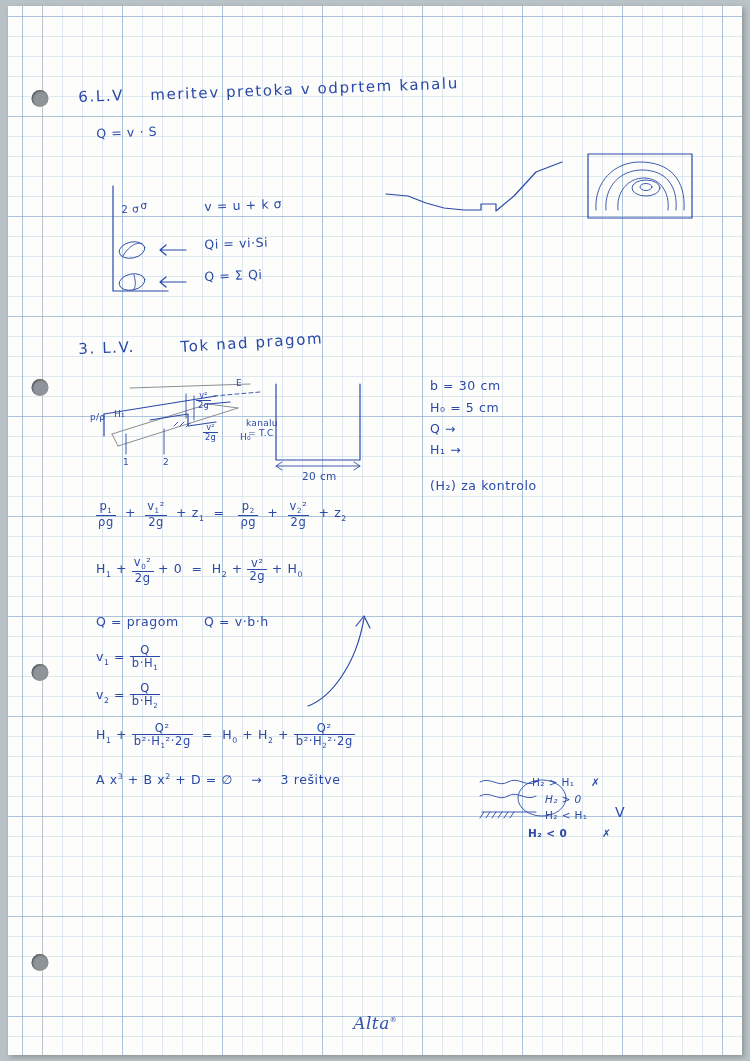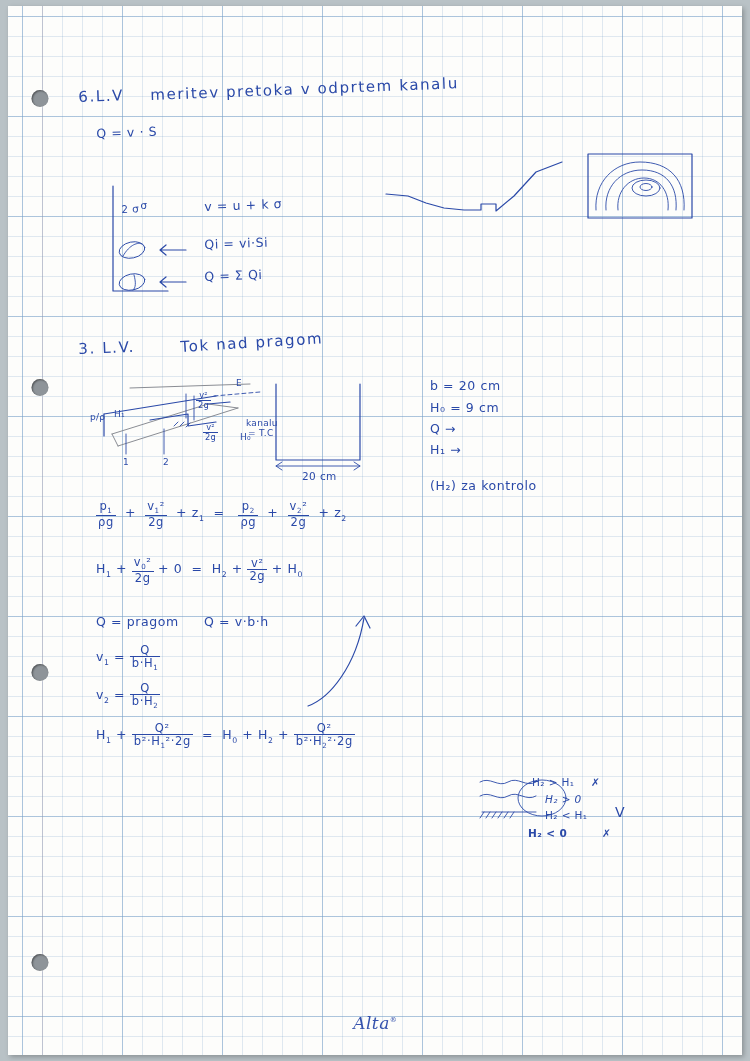--- a/index.html
+++ b/index.html
@@ -165,22 +165,22 @@
   <div class="hw t-xs" style="left:228px; top:372px;">E</div>
   <div class="hw t-xs" style="left:82px; top:406px;">p/ρ</div>
   <div class="hw t-xs" style="left:106px; top:403px;">H₁</div>
   <div class="hw t-xs" style="left:198px; top:426px;margin-left:34px;">H₀</div>
   <div class="hw t-xs" style="left:238px; top:412px;">kanalu</div>
   <div class="hw t-xs" style="left:240px; top:422px;">= T.C</div>
   <div class="hw t-xs" style="left:115px; top:451px;">1</div>
   <div class="hw t-xs" style="left:155px; top:451px;">2</div>
   <div class="hw t-sm" style="left:294px; top:464px;">20 cm</div>
 
-  <div class="hw t-md" style="left:422px; top:372px;">b = 20 cm</div>
-  <div class="hw t-md" style="left:422px; top:394px;">H₀ = 9 cm</div>
+  <div class="hw t-md" style="left:422px; top:372px;">b = 30 cm</div>
+  <div class="hw t-md" style="left:422px; top:394px;">H₀ = 5 cm</div>
   <div class="hw t-md" style="left:422px; top:415px;">Q  →</div>
   <div class="hw t-md" style="left:422px; top:436px;">H₁  →</div>
   <div class="hw t-md" style="left:422px; top:472px;">(H₂) za kontrolo</div>
 
   <div class="hw t-md" style="left:88px; top:494px;">
     <span class="frac"><span>p<sub>1</sub></span><span class="den">ρg</span></span>
     &nbsp;+&nbsp;
     <span class="frac"><span>v<sub>1</sub>²</span><span class="den">2g</span></span>
     &nbsp;+ z<sub>1</sub>&nbsp; = &nbsp;
     <span class="frac"><span>p<sub>2</sub></span><span class="den">ρg</span></span>
@@ -212,20 +212,23 @@
     <path class="stroke" d="M56,20 L64,10 L70,22"></path>
   </svg>
 
   <div class="hw t-md" style="left:88px; top:716px;">
     H<sub>1</sub> +
     <span class="frac"><span>Q²</span><span class="den">b²·H<sub>1</sub>²·2g</span></span>
     &nbsp;=&nbsp; H<sub>0</sub> + H<sub>2</sub> +
     <span class="frac"><span>Q²</span><span class="den">b²·H<sub>2</sub>²·2g</span></span>
   </div>
 
+  <div class="hw t-md" style="left:88px; top:766px;">
+    A x<sup>3</sup> + B x<sup>2</sup> + D = ∅ &nbsp;&nbsp;&nbsp;→&nbsp;&nbsp;&nbsp; 3 rešitve
+  </div>
 
   <svg width="90" height="60" style="left:472px; top:766px;">
     <path class="stroke-thin" d="M0,10 C10,4 18,16 28,10 C38,4 46,16 56,10"></path>
     <path class="stroke-thin" d="M0,24 C10,18 18,30 28,24 C38,18 46,30 56,24"></path>
     <path class="stroke-thin" d="M2,40 L56,40"></path>
     <path class="stroke-thin" d="M0,46 L4,40 M6,46 L10,40 M12,46 L16,40 M18,46 L22,40 M24,46 L28,40 M30,46 L34,40"></path>
     <ellipse class="stroke-thin" cx="62" cy="26" rx="24" ry="18"></ellipse>
   </svg>
 
   <div class="hw t-sm" style="left:524px; top:770px;">H₂ &gt; H₁</div>

